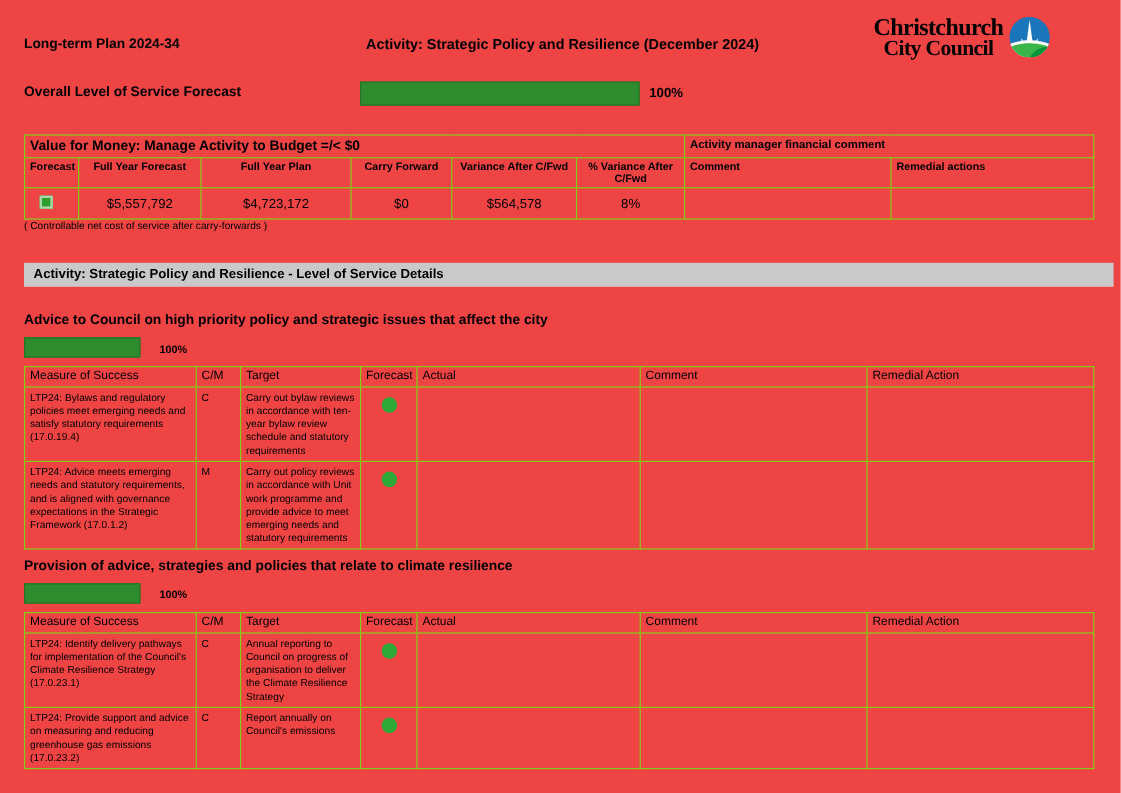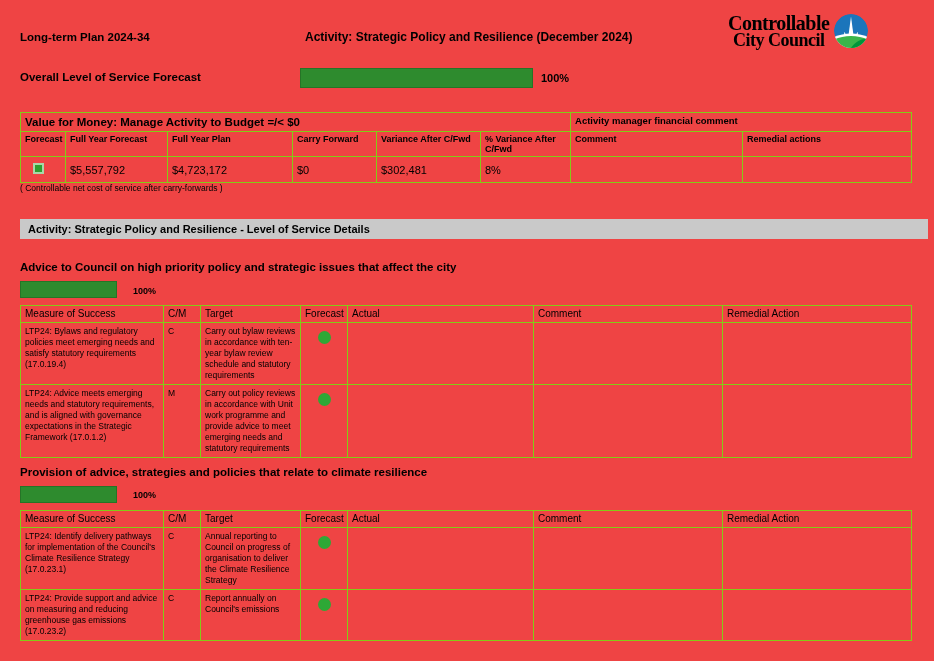--- a/index.html
+++ b/index.html
@@ -24,21 +24,21 @@
   .overall-pct   { left:541px; top:72px; font-size:11px; font-weight:bold; }
 
   table { border-collapse:collapse; table-layout:fixed; }
   td, th { border:1px solid #84cc16; vertical-align:top; padding:2px 4px; font-size:9px; text-align:left; }
 
   .fin-table { left:20px; top:112px; width:891px; }
   .fin-title { font-size:11.5px; font-weight:bold; padding:3px 4px; }
   .fin-mgr   { font-size:9.5px; font-weight:bold; }
   .fin-head th { font-weight:bold; font-size:9px; height:25px; }
   .fin-data td { font-size:11px; height:26px; vertical-align:middle; }
-  .ar { text-align:left; }
+  .ar { text-align:center; }
   .square { display:inline-block; width:11px; height:11px; background:#2e9e2e; border:2px solid #a8d8a8; margin-left:8px; }
 
   .footnote { left:20px; top:183px; font-size:8.5px; }
 
   .section-bar { left:20px; top:219px; width:908px; height:20px; background:#c9c9c9;
                  font-size:11px; font-weight:bold; line-height:20px; padding-left:8px; }
 
   .los-heading { font-size:11.5px; font-weight:bold; }
   .sec1-heading { left:20px; top:261px; }
   .sec2-heading { left:20px; top:466px; }
@@ -60,21 +60,21 @@
 </head>
 <body>
 
 <div class="page">
 
   <div class="abs plan-title">Long-term Plan 2024-34</div>
   <div class="abs activity-title">Activity: Strategic Policy and Resilience (December 2024)</div>
 
   <div class="abs logo">
     <div class="logo-text">
-      <div class="logo-line1">Controllable</div>
+      <div class="logo-line1">Christchurch</div>
       <div class="logo-line2">City Council</div>
     </div>
     <svg width="34" height="34" viewBox="0 0 40 40">
       <defs>
           <clipPath id="lc">
             <circle cx="20" cy="20" r="20"></circle>
           </clipPath>
         </defs>
       <g clip-path="url(#lc)">
         <circle cx="20" cy="20" r="20" fill="#1b75bb"></circle>
@@ -116,21 +116,21 @@
       <th class="ar">Variance After C/Fwd</th>
       <th class="ar">% Variance After C/Fwd</th>
       <th>Comment</th>
       <th>Remedial actions</th>
     </tr>
     <tr class="fin-data">
       <td><span class="square"></span></td>
       <td class="ar">$5,557,792</td>
       <td class="ar">$4,723,172</td>
       <td class="ar">$0</td>
-      <td class="ar">$302,481</td>
+      <td class="ar">$564,578</td>
       <td class="ar">8%</td>
       <td></td>
       <td></td>
     </tr>
   </tbody>
     </table>
 
   <div class="abs footnote">( Controllable net cost of service after carry-forwards )</div>
 
   <div class="abs los-heading sec1-heading">Advice to Council on high priority policy and strategic issues that affect the city</div>

